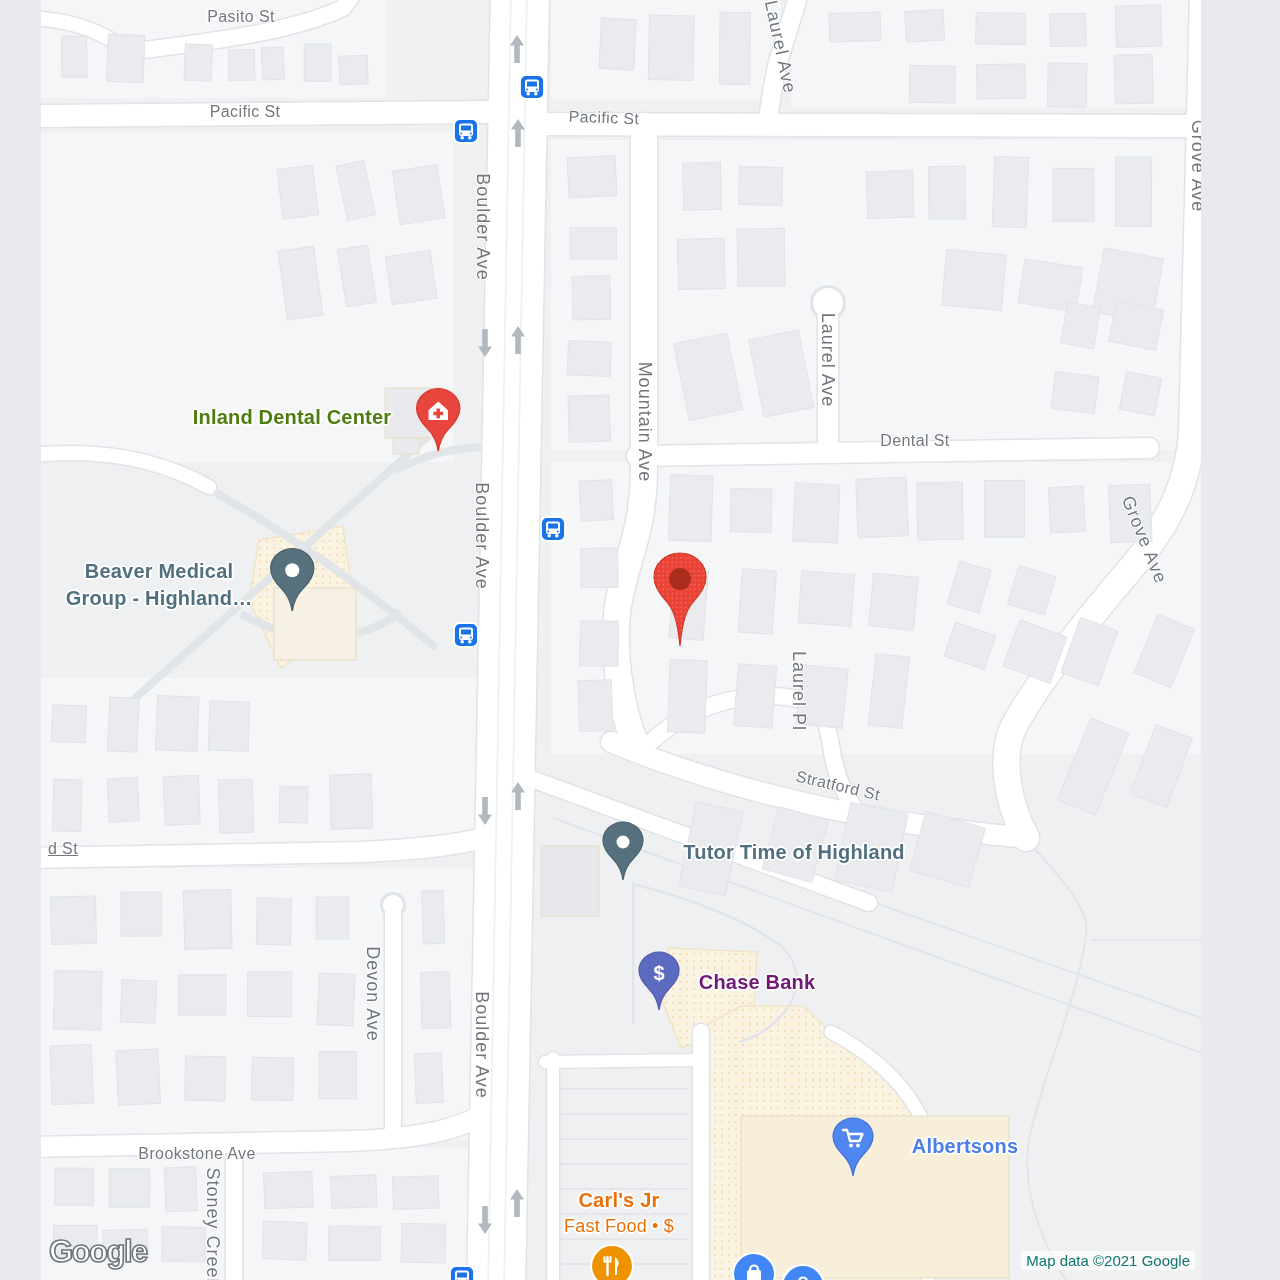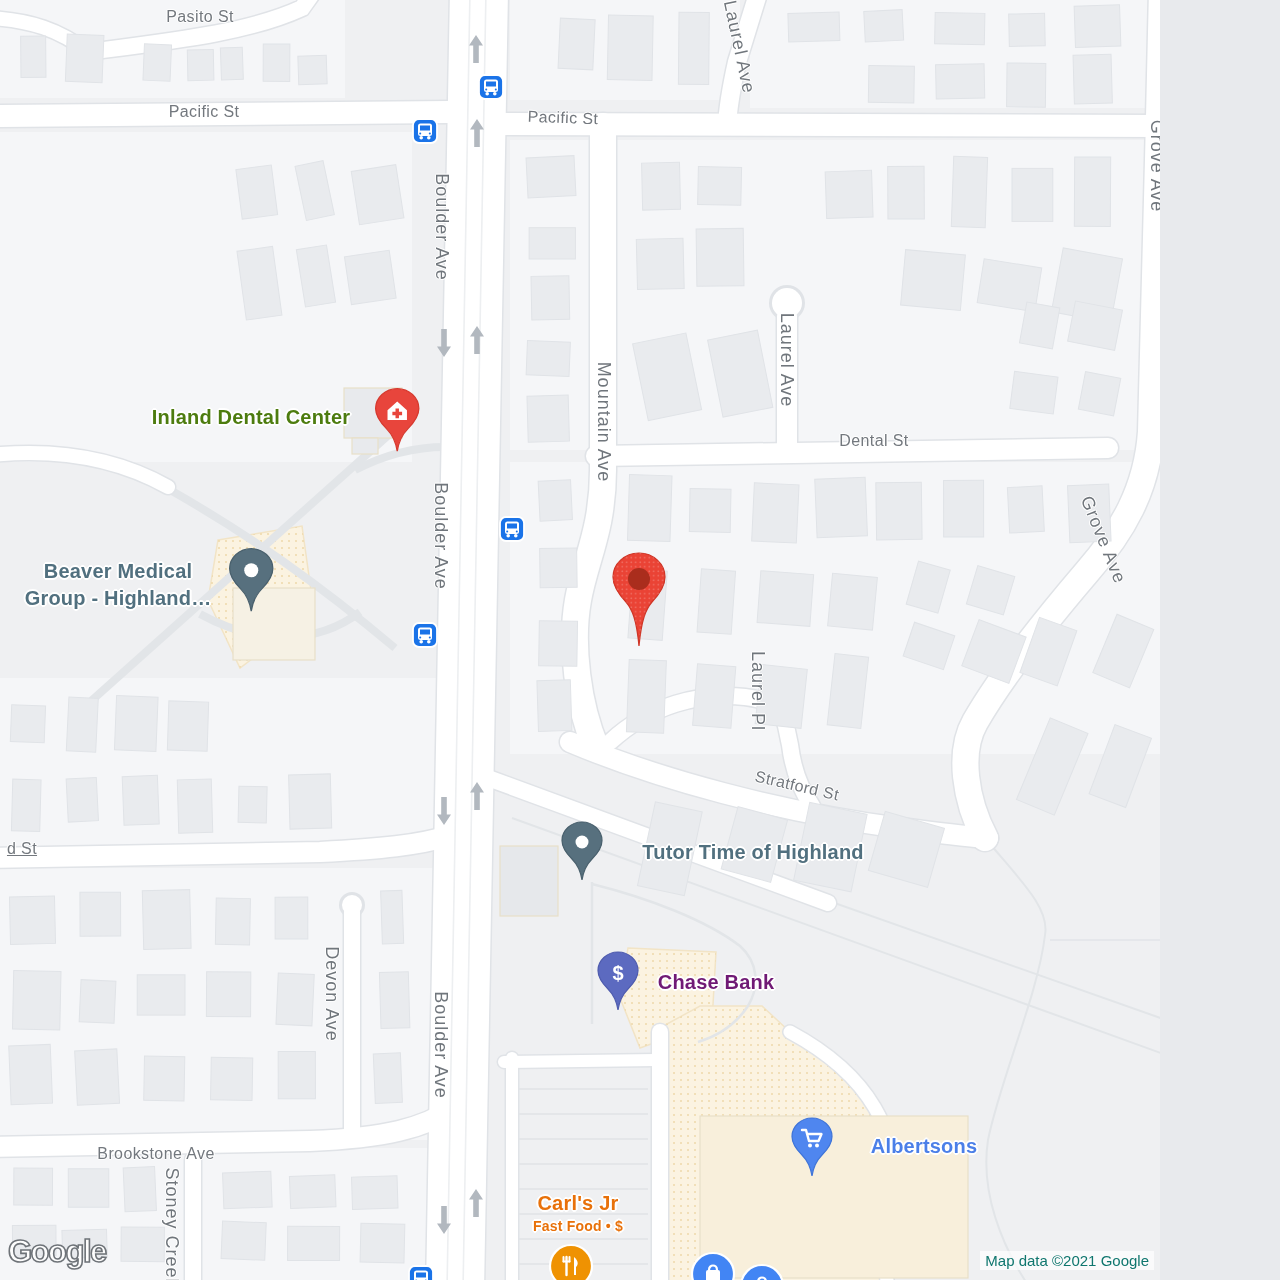--- a/index.html
+++ b/index.html
@@ -1,36 +1,37 @@
 <!DOCTYPE html>
 <html><head>
 <meta charset="utf-8">
 <style>
   html,body{margin:0;padding:0;background:#e8eaed;}
   #map{
     position:relative;width:1160px;height:1280px;overflow:hidden;
     background:#eff0f2;
     font-family:"Liberation Sans",sans-serif;
     user-select:none;
+    margin-left:41px;
   }
   #base{position:absolute;left:0;top:0;}
   .lbl{
     position:absolute;transform:translate(-50%,-50%);
     color:#73787e;font-size:16px;letter-spacing:.4px;white-space:pre;
     text-shadow:-1px 0 0 #fff,1px 0 0 #fff,0 -1px 0 #fff,0 1px 0 #fff,0 0 2px #fff,0 0 2px #fff;
     z-index:3;pointer-events:none;
   }
   .lbl.big{font-size:18px;letter-spacing:1px;color:#70767c;}
   .poi-label{
     position:absolute;transform:translate(-50%,-50%);
     font-size:20px;font-weight:700;letter-spacing:.2px;white-space:pre;text-align:center;line-height:1.35;
     text-shadow:-2px 0 0 #fff,2px 0 0 #fff,0 -2px 0 #fff,0 2px 0 #fff,-1px -1px 0 #fff,1px 1px 0 #fff,-1px 1px 0 #fff,1px -1px 0 #fff,0 0 3px #fff;
     z-index:5;cursor:pointer;
   }
-  .poi-label .sub{font-weight:700;font-size:14px;}
+  .poi-label .sub{font-weight:400;font-size:18px;}
   .pin,.badge,.busstop,.arrow{position:absolute;z-index:6;}
   .pin,.badge,.busstop{cursor:pointer;}
   .arrow{z-index:2;pointer-events:none;}
   #dest-pin{position:absolute;z-index:7;cursor:pointer;}
   #google-logo{
     position:absolute;left:8px;top:1234px;z-index:9;cursor:pointer;
     font-size:31px;font-weight:700;letter-spacing:-1.5px;
     color:#fdfdfd;text-align:center;-webkit-text-stroke:1.6px #6e7378;
   }
   #copyright{

